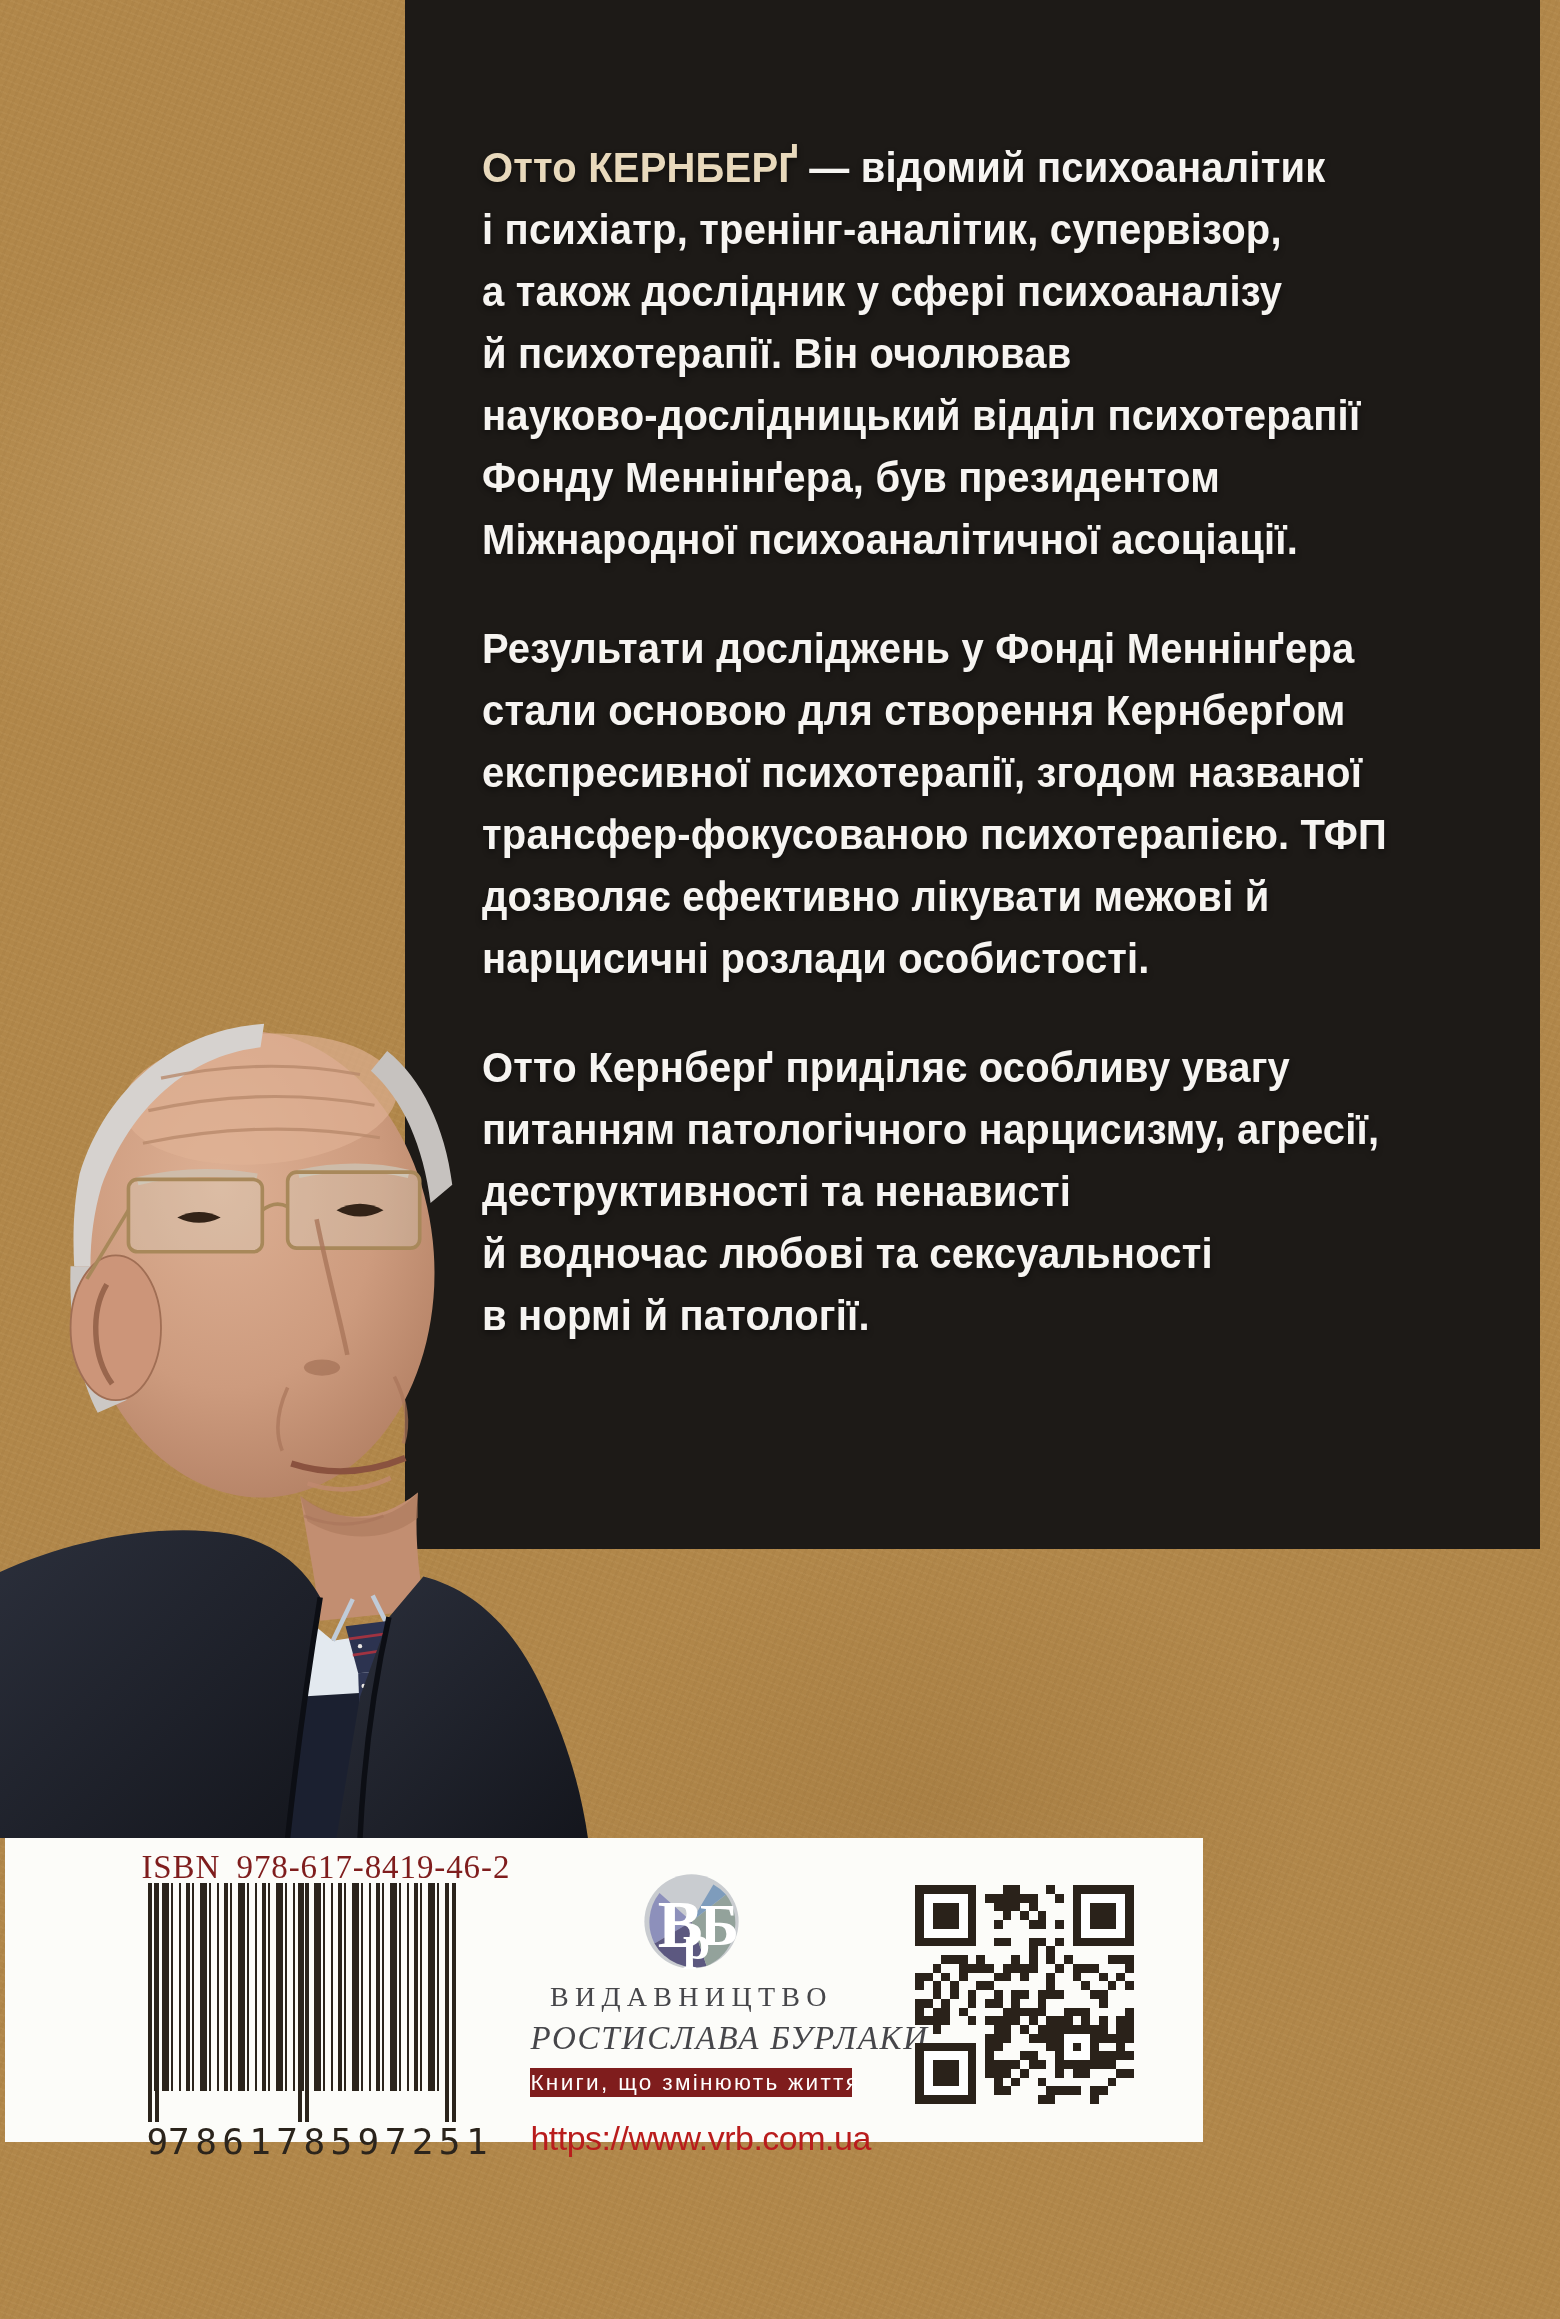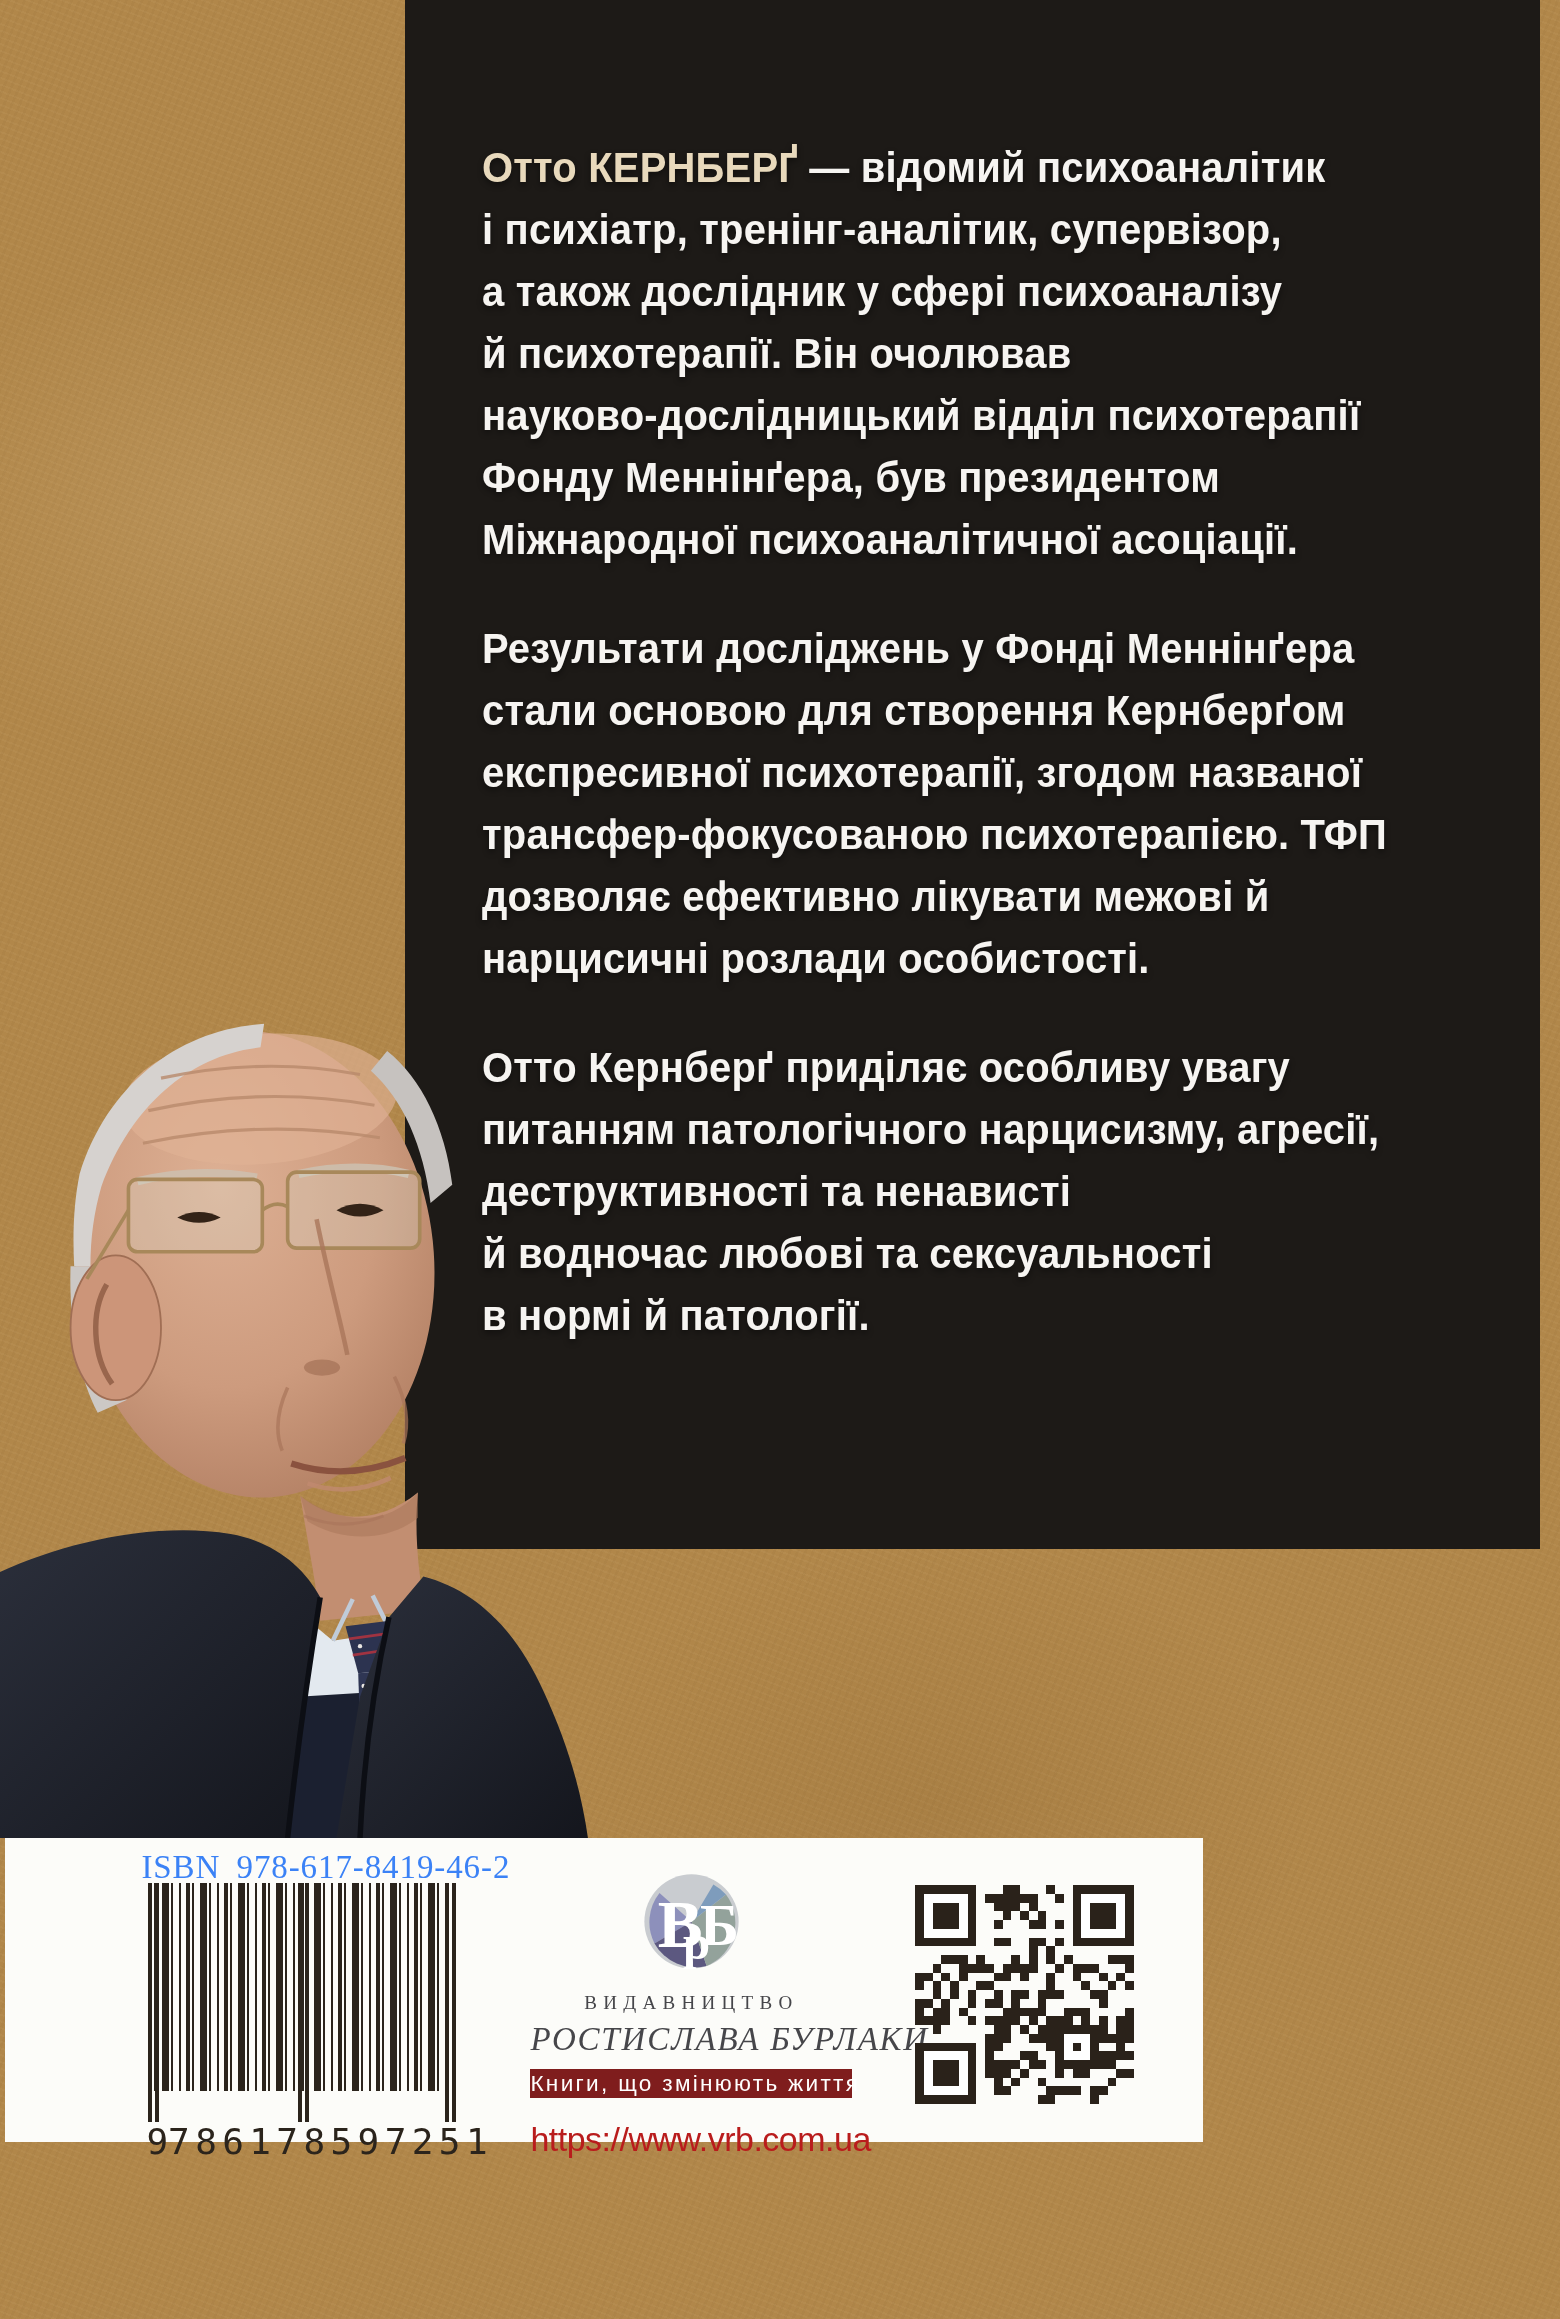--- a/index.html
+++ b/index.html
@@ -18,34 +18,34 @@
   .para{transform:scaleX(.93);transform-origin:left top;}
   .para + .para{margin-top:47px;}
   .line{display:block;white-space:nowrap;font-weight:700;font-size:43px;line-height:62px;
     color:#f6f4f1;letter-spacing:0.2px;text-shadow:0 2.7px 6.3px rgba(0,0,0,.45);}
   .cream{color:#e8d9bc;}
   
   .portrait{position:absolute;left:0;top:993px;width:597px;height:845px;z-index:2;}
   
   .infobox{position:absolute;left:5.4px;top:1838px;width:1198px;height:304px;background:#fcfcf9;z-index:3;}
   .isbn-label{position:absolute;left:136px;top:11px;width:335px;text-align:right;
-    font-family:"Liberation Serif", serif;font-size:33px;color:#3b82f6;letter-spacing:0.9px;word-spacing:7.2px;white-space:nowrap;}
+    font-family:"Liberation Serif", serif;font-size:33px;color:#7f1d1d;letter-spacing:0.9px;word-spacing:7.2px;white-space:nowrap;}
   .barcode{position:absolute;left:141px;top:45px;width:313px;height:282px;}
   .bars{position:absolute;left:1.8px;top:0;width:308px;height:208px;
     background:repeating-linear-gradient(90deg,#2b241c 0 3.6px,#fcfcf9 3.6px 6.3px,#2b241c 6.3px 8.1px,#fcfcf9 8.1px 13.6px,#2b241c 13.6px 21px,#fcfcf9 21px 23.5px,#2b241c 23.5px 25px,#fcfcf9 25px 31px,#2b241c 31px 33px,#fcfcf9 33px 38px);}
   .guard{position:absolute;top:0;width:3.6px;height:239px;background:#2b241c;}
   .g1{left:1.8px}.g2{left:9px}.g3{left:152px}.g4{left:159px}.g5{left:299px}.g6{left:306px}
   .bc-digits{position:absolute;left:0;top:237px;width:313px;height:42px;display:flex;align-items:flex-end;
     font-family:"DejaVu Sans Mono", monospace;font-size:36px;color:#2b241c;}
   .bc-digits .d9{width:31px;text-align:left;}
   .bc-digits .dgrp{flex:1;text-align:right;letter-spacing:5.4px;}
   
   .pubblock{position:absolute;left:525px;top:33px;width:322px;text-align:center;color:#46464a;}
   .publogo{display:block;margin:0 auto;width:101px;height:101px;}
-  .pub-l1{margin-top:20px;font-family:"Liberation Serif", serif;font-size:19px;letter-spacing:6.3px;white-space:nowrap;}
+  .pub-l1{margin-top:9px;font-family:"Liberation Serif", serif;font-size:28px;letter-spacing:6.3px;white-space:nowrap;}
   .pub-l2{margin-top:7.2px;font-family:"Liberation Serif", serif;font-size:33px;letter-spacing:1.8px;white-space:nowrap;font-style:italic;}
   .band{margin-top:11px;height:29px;line-height:30px;background:#7f1d1d;color:#ffffff;
     font-size:22.6px;letter-spacing:2.3px;white-space:nowrap;}
   .url{margin-top:22px;font-size:34px;color:#b91c1c;letter-spacing:-0.5px;white-space:nowrap;}
   .qr{position:absolute;left:910px;top:47px;width:219px;height:219px;}
   .qr svg{width:100%;height:100%;}
 </style>
 </head>
 <body>
 

